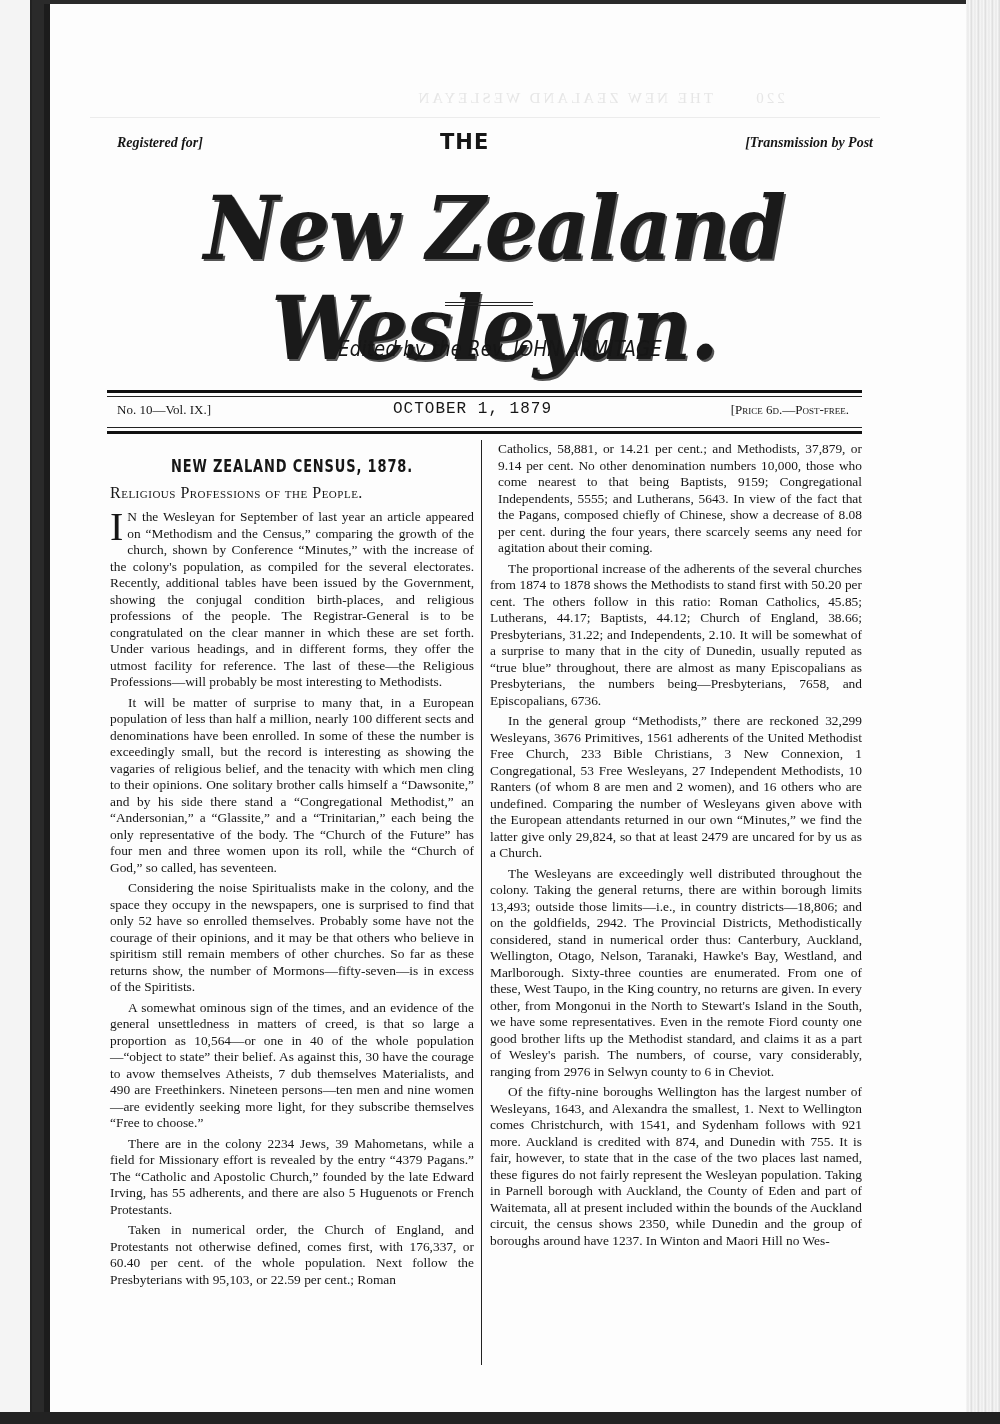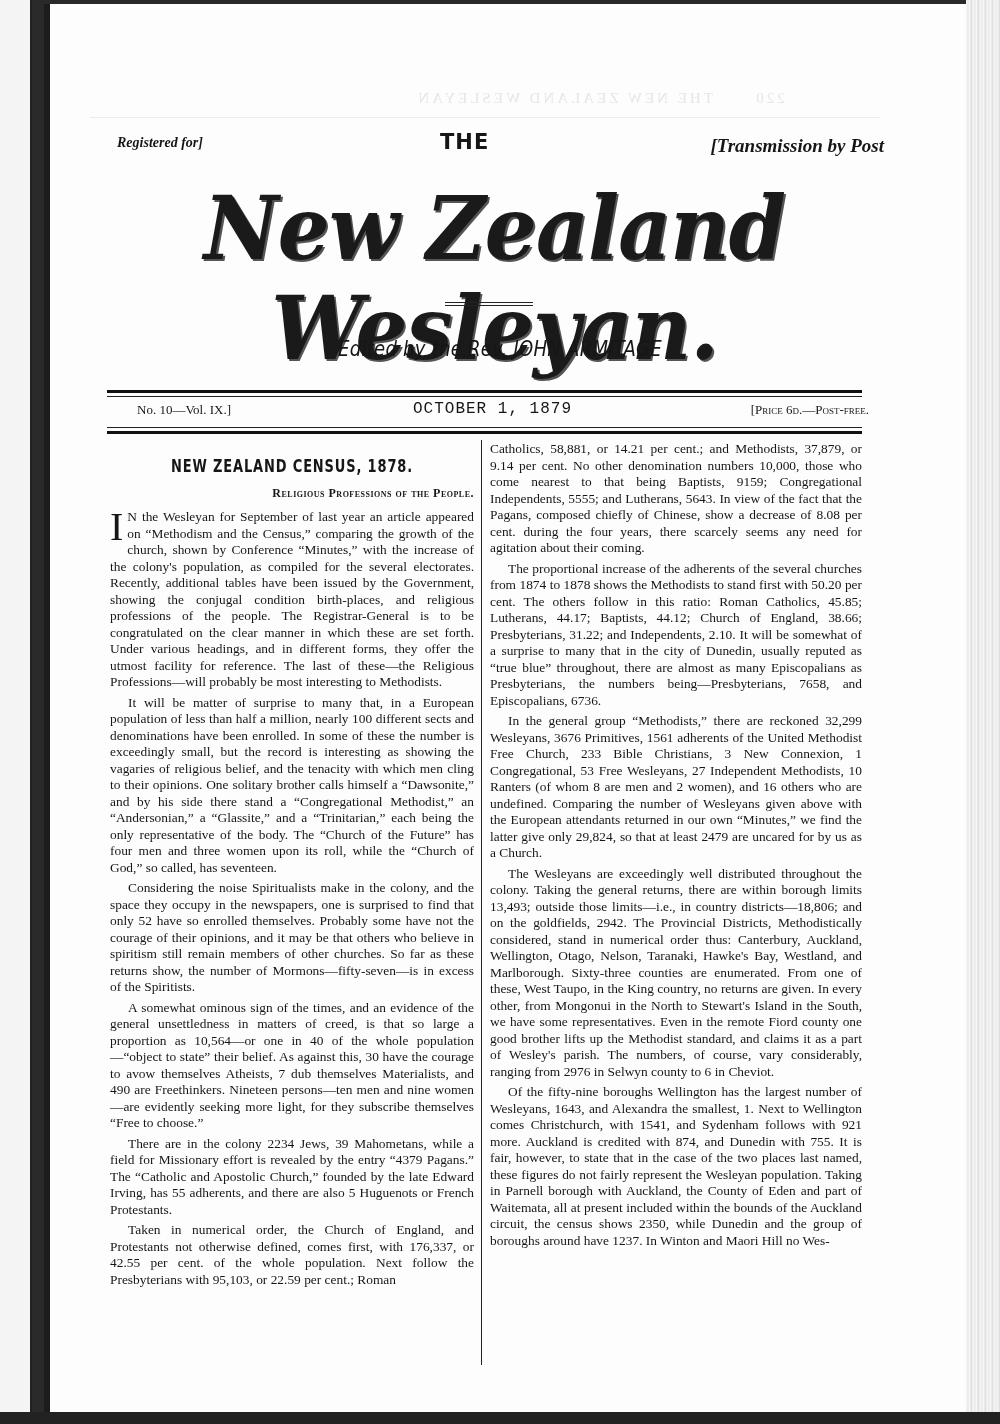--- a/index.html
+++ b/index.html
@@ -26,55 +26,55 @@
     position: absolute; left: 0; bottom: 0; width: 1000px; height: 12px; background: #222;
   }
   .bleed {
     position: absolute; left: 320px; top: 90px; width: 560px; text-align: center;
     color: #e6e6e6; font-size: 15px; letter-spacing: 3px; transform: scaleX(-1);
   }
   .bleed-rule { position:absolute; left: 90px; top: 117px; width: 790px; border-top: 1px solid #ececec; }
 
   .registered { position: absolute; left: 117px; top: 135px; font-style: italic; font-weight: bold; font-size: 14px; text-align: center; }
   .the { position: absolute; left: 440px; top: 130px; width: 120px; text-align: left; font-family: "DejaVu Sans", sans-serif; font-weight: bold; font-size: 21px; letter-spacing: 1px; }
-  .transmission { position: absolute; right: 116px; top: 135px; font-style: italic; font-weight: bold; font-size: 19px; }
+  .transmission { position: absolute; right: 127px; top: 135px; font-style: italic; font-weight: bold; font-size: 14px; }
   .masthead {
     position: absolute; left: 112px; top: 178px; width: 765px; text-align: center;
     font-family: "DejaVu Serif", serif; font-weight: bold; font-size: 88px; line-height: 100px;
     letter-spacing: -1px; color: #1a1a1a;
     text-shadow: 2px 2px 0 #555;
     transform: scaleX(0.93); transform-origin: center;
     font-style: italic;
   }
   .masthead-rule { position: absolute; left: 445px; top: 302px; width: 88px; border-top: 1px solid #222; border-bottom: 1px solid #222; height: 2px; }
   .editor {
     position: absolute; left: 240px; top: 336px; width: 520px; text-align: center;
     font-family: "DejaVu Sans", sans-serif; font-style: italic; font-size: 22px; letter-spacing: 0.3px;
     transform: scaleX(0.82); transform-origin: center;
   }
   .rule-thick { position: absolute; left: 107px; width: 755px; border-top: 3px solid #111; }
   .rule-thin { position: absolute; left: 107px; width: 755px; border-top: 1px solid #222; }
-  .dateline { position: absolute; left: 117px; top: 402px; width: 748px; height: 20px; font-size: 13px; margin-left: 20px; }
+  .dateline { position: absolute; left: 117px; top: 402px; width: 748px; height: 20px; font-size: 13px; }
   .dateline .issue { position: absolute; left: 0; top: 0; }
   .dateline .date { position: absolute; left: 276px; top: -2px; font-family: Liberation Mono, monospace; font-size: 16px; letter-spacing: 1px; }
   .dateline .price { position: absolute; right: 16px; top: 0; font-variant: small-caps; }
 
   .col { position: absolute; top: 446px; width: 364px; font-size: 13.4px; line-height: 16.5px; text-align: justify; }
   .col-left { left: 110px; margin-top: 6px; }
   .col-right { left: 490px; top: 441px; width: 372px; }
   .col-divider { position: absolute; left: 481px; top: 440px; height: 925px; border-left: 1px solid #222; }
   .col p { margin: 0 0 4px 0; text-indent: 18px; hyphens: auto; }
-  .col p.noindent { text-indent: 0; }
+  .col p.noindent { text-indent: 0; margin-left: 8px; }
   .col p.first { text-indent: 0; }
   .headline {
     text-align: center; font-family: "DejaVu Sans Condensed", "DejaVu Sans", sans-serif;
     font-weight: bold; font-size: 17px; letter-spacing: 1px; margin: 6px 0 10px 0;
     transform: scaleX(0.85);
   }
-  .subhead { text-align: right; font-variant: small-caps; font-size: 12px; letter-spacing: 0.5px; margin: 0 0 8px 0; font-weight: bold; }
+  .subhead { text-align: left; font-variant: small-caps; font-size: 16px; letter-spacing: 0.5px; margin: 0 0 8px 0; }
   .dropcap { float: left; font-size: 40px; line-height: 32px; margin: 2px 4px 0 0; font-weight: normal; }
 </style>
 </head>
 <body>
 
 <div class="left-strip"></div>
 <div class="page"></div>
 <div class="right-edge"></div>
 
 <div class="bleed">
@@ -102,21 +102,21 @@
 <div class="rule-thick" style="top:431px;"></div>
 
 <div class="col col-left">
   <div class="headline">NEW ZEALAND CENSUS, 1878.</div>
   <div class="subhead">Religious Professions of the People.</div>
   <p class="first"><span class="dropcap">I</span><span>N the Wesleyan for September of last year an article appeared on “Methodism and the Census,” comparing the growth of the church, shown by Conference “Minutes,” with the increase of the colony's population, as compiled for the several electorates. Recently, additional tables have been issued by the Government, showing the conjugal condition birth-places, and religious professions of the people. The Registrar-General is to be congratulated on the clear manner in which these are set forth. Under various headings, and in different forms, they offer the utmost facility for reference. The last of these—the Religious Professions—will probably be most interesting to Methodists.</span></p>
   <p>It will be matter of surprise to many that, in a European population of less than half a million, nearly 100 different sects and denominations have been enrolled. In some of these the number is exceedingly small, but the record is interesting as showing the vagaries of religious belief, and the tenacity with which men cling to their opinions. One solitary brother calls himself a “Dawsonite,” and by his side there stand a “Congregational Methodist,” an “Andersonian,” a “Glassite,” and a “Trinitarian,” each being the only representative of the body. The “Church of the Future” has four men and three women upon its roll, while the “Church of God,” so called, has seventeen.</p>
   <p>Considering the noise Spiritualists make in the colony, and the space they occupy in the newspapers, one is surprised to find that only 52 have so enrolled themselves. Probably some have not the courage of their opinions, and it may be that others who believe in spiritism still remain members of other churches. So far as these returns show, the number of Mormons—fifty-seven—is in excess of the Spiritists.</p>
   <p>A somewhat ominous sign of the times, and an evidence of the general unsettledness in matters of creed, is that so large a proportion as 10,564—or one in 40 of the whole population—“object to state” their belief. As against this, 30 have the courage to avow themselves Atheists, 7 dub themselves Materialists, and 490 are Freethinkers. Nineteen persons—ten men and nine women—are evidently seeking more light, for they subscribe themselves “Free to choose.”</p>
   <p>There are in the colony 2234 Jews, 39 Mahometans, while a field for Missionary effort is revealed by the entry “4379 Pagans.” The “Catholic and Apostolic Church,” founded by the late Edward Irving, has 55 adherents, and there are also 5 Huguenots or French Protestants.</p>
-  <p>Taken in numerical order, the Church of England, and Protestants not otherwise defined, comes first, with 176,337, or 42.55 per cent. of the whole population. Next follow the Presbyterians with 95,103, or 22.59 per cent.; Roman</p>
+  <p>Taken in numerical order, the Church of England, and Protestants not otherwise defined, comes first, with 176,337, or 60.40 per cent. of the whole population. Next follow the Presbyterians with 95,103, or 22.59 per cent.; Roman</p>
 </div>
 
 <div class="col-divider"></div>
 
 <div class="col col-right">
   <p class="noindent">Catholics, 58,881, or 14.21 per cent.; and Methodists, 37,879, or 9.14 per cent. No other denomination numbers 10,000, those who come nearest to that being Baptists, 9159; Congregational Independents, 5555; and Lutherans, 5643. In view of the fact that the Pagans, composed chiefly of Chinese, show a decrease of 8.08 per cent. during the four years, there scarcely seems any need for agitation about their coming.</p>
   <p>The proportional increase of the adherents of the several churches from 1874 to 1878 shows the Methodists to stand first with 50.20 per cent. The others follow in this ratio: Roman Catholics, 45.85; Lutherans, 44.17; Baptists, 44.12; Church of England, 38.66; Presbyterians, 31.22; and Independents, 2.10. It will be somewhat of a surprise to many that in the city of Dunedin, usually reputed as “true blue” throughout, there are almost as many Episcopalians as Presbyterians, the numbers being—Presbyterians, 7658, and Episcopalians, 6736.</p>
   <p>In the general group “Methodists,” there are reckoned 32,299 Wesleyans, 3676 Primitives, 1561 adherents of the United Methodist Free Church, 233 Bible Christians, 3 New Connexion, 1 Congregational, 53 Free Wesleyans, 27 Independent Methodists, 10 Ranters (of whom 8 are men and 2 women), and 16 others who are undefined. Comparing the number of Wesleyans given above with the European attendants returned in our own “Minutes,” we find the latter give only 29,824, so that at least 2479 are uncared for by us as a Church.</p>
   <p>The Wesleyans are exceedingly well distributed throughout the colony. Taking the general returns, there are within borough limits 13,493; outside those limits—i.e., in country districts—18,806; and on the goldfields, 2942. The Provincial Districts, Methodistically considered, stand in numerical order thus: Canterbury, Auckland, Wellington, Otago, Nelson, Taranaki, Hawke's Bay, Westland, and Marlborough. Sixty-three counties are enumerated. From one of these, West Taupo, in the King country, no returns are given. In every other, from Mongonui in the North to Stewart's Island in the South, we have some representatives. Even in the remote Fiord county one good brother lifts up the Methodist standard, and claims it as a part of Wesley's parish. The numbers, of course, vary considerably, ranging from 2976 in Selwyn county to 6 in Cheviot.</p>
   <p>Of the fifty-nine boroughs Wellington has the largest number of Wesleyans, 1643, and Alexandra the smallest, 1. Next to Wellington comes Christchurch, with 1541, and Sydenham follows with 921 more. Auckland is credited with 874, and Dunedin with 755. It is fair, however, to state that in the case of the two places last named, these figures do not fairly represent the Wesleyan population. Taking in Parnell borough with Auckland, the County of Eden and part of Waitemata, all at present included within the bounds of the Auckland circuit, the census shows 2350, while Dunedin and the group of boroughs around have 1237. In Winton and Maori Hill no Wes-</p>

